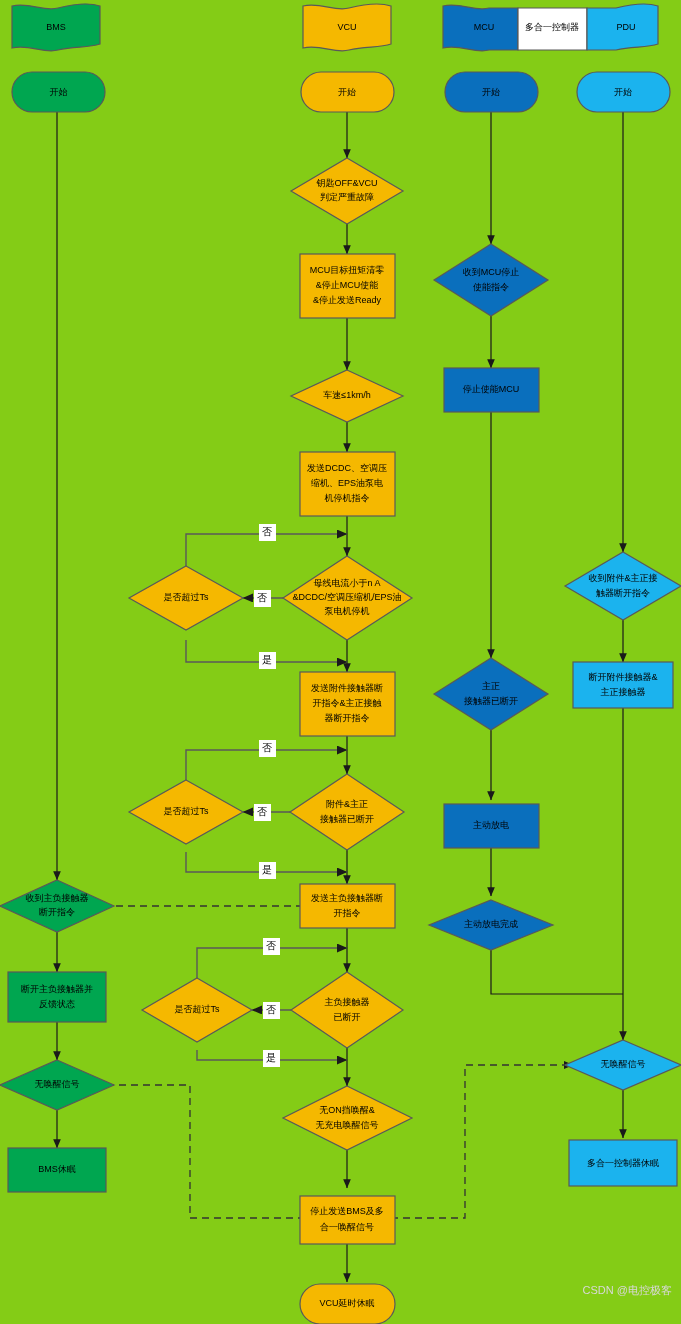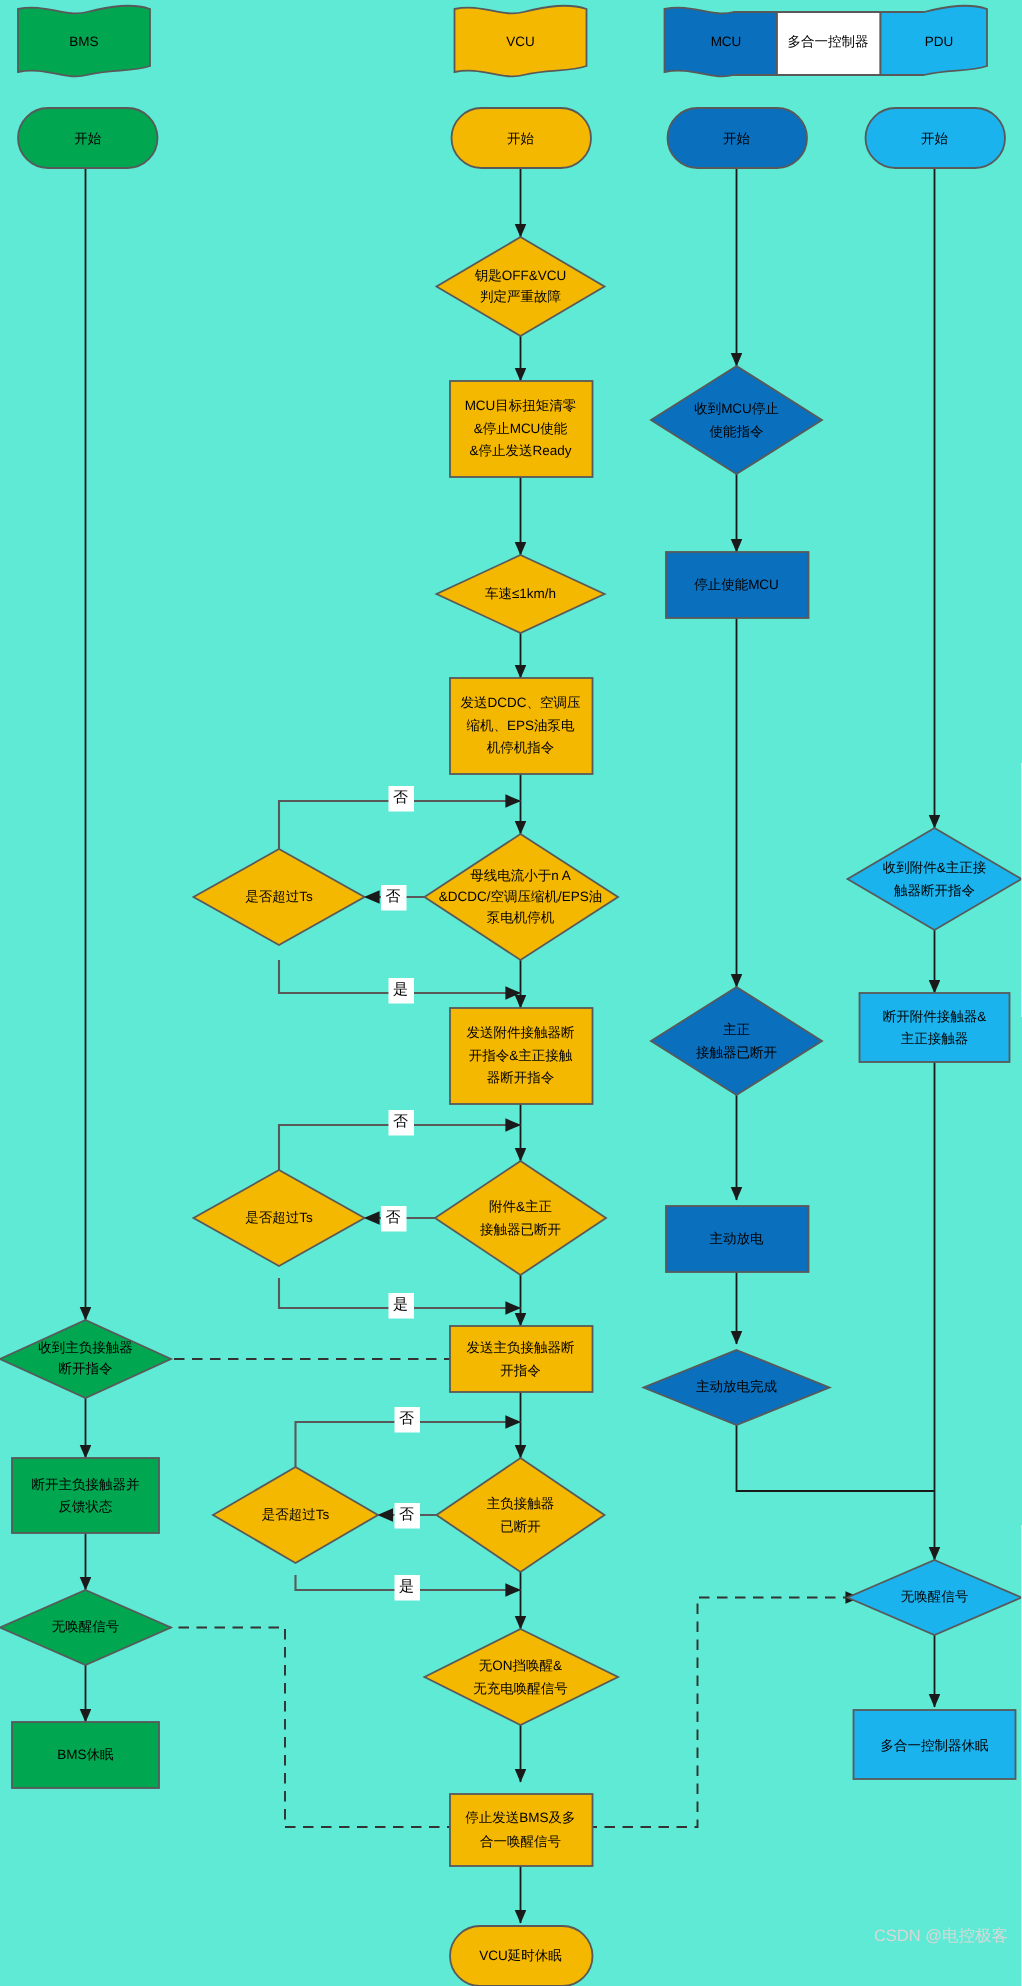--- a/index.html
+++ b/index.html
@@ -1,16 +1,16 @@
 <!DOCTYPE html>
 <html><head>
 <meta charset="utf-8">
 <style>
   html,body{margin:0;padding:0;background:#ffffff;}
-  #stage{position:relative;width:681px;height:1324px;background:#5eead4;
+  #stage{position:relative;width:681px;height:1324px;background:#84cc16;
          font-family:"Liberation Sans","DejaVu Sans",sans-serif;overflow:hidden;}
   svg{position:absolute;left:0;top:0;width:681px;height:1324px;}
   .nodeText{font-size:9px;fill:#000;text-anchor:middle;dominant-baseline:middle;
             font-family:"Liberation Sans","DejaVu Sans",sans-serif;}
   .bannerText{font-size:9px;fill:#000;text-anchor:middle;dominant-baseline:middle;
             font-family:"Liberation Sans","DejaVu Sans",sans-serif;}
   .edgeLabel{font-size:10px;fill:#000;text-anchor:middle;dominant-baseline:middle;
             font-family:"Liberation Sans","DejaVu Sans",sans-serif;}
   .wm{font-size:11px;fill:#d8d8d8;text-anchor:end;
             font-family:"Liberation Sans","DejaVu Sans",sans-serif;}

